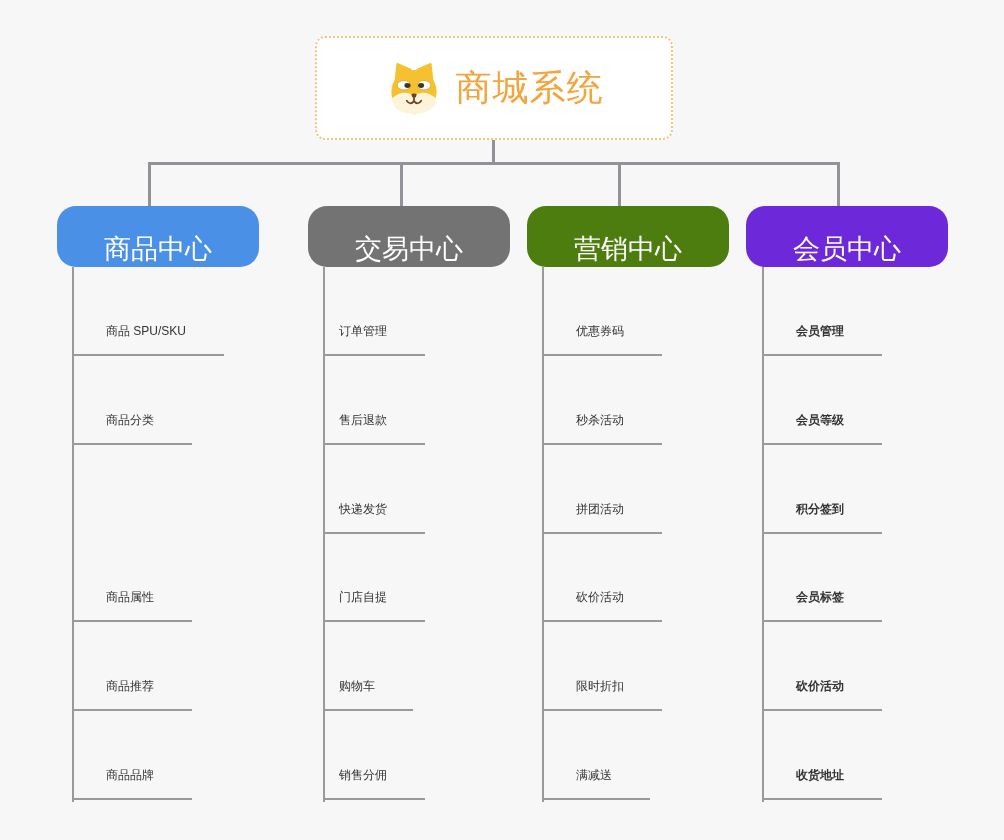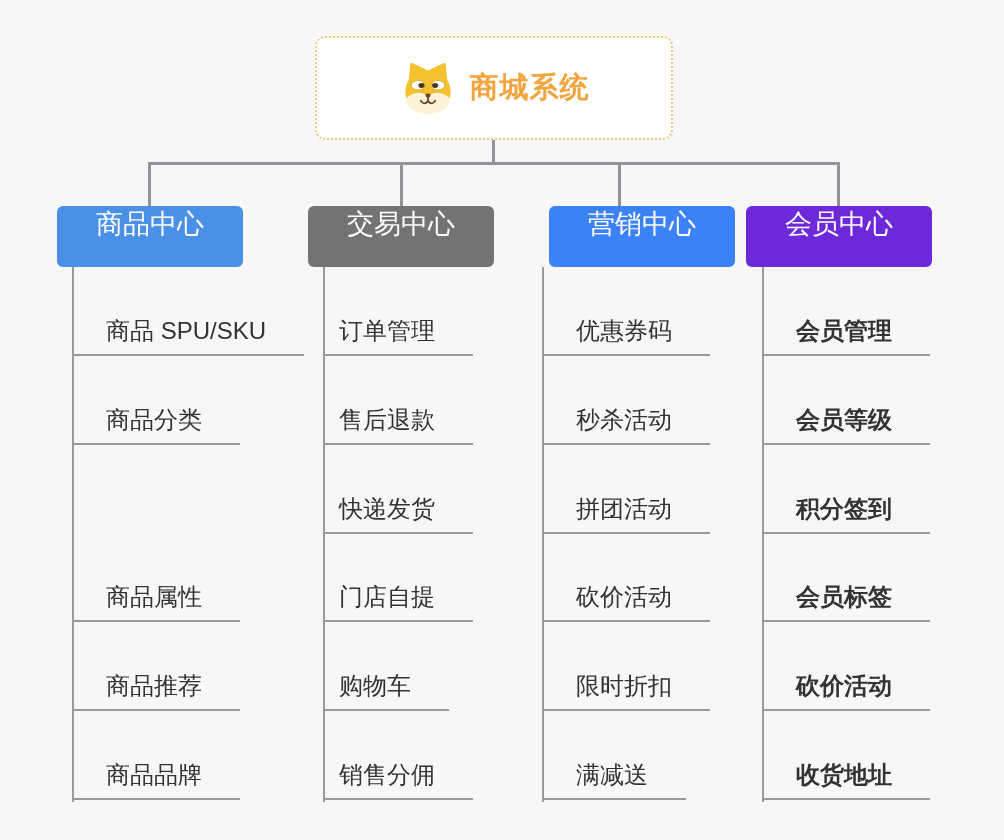--- a/index.html
+++ b/index.html
@@ -24,25 +24,24 @@
     background: #ffffff;
     border: 2px dotted #f3c376;
     border-radius: 10px;
     display: flex;
     align-items: center;
     justify-content: center;
     cursor: pointer;
   }
   .root-node .dog { width: 58px; height: 56px; margin-right: 13px; flex: 0 0 auto; }
   .root-title {
-    font-size: 29px;
+    font-size: 36px;
     color: #f2a43d;
     letter-spacing: 1px;
     white-space: nowrap;
-    font-weight: bold;
   }
 
   
   .conn { position: absolute; background: #919398; }
   .conn.v { width: 3px; }
   .conn.h { height: 3px; border-radius: 2px; }
   .root-stub   { left: 492px; top: 140px; height: 25px; }
   .bus         { left: 148px; top: 162px; width: 691px; }
   .stub-1 { left: 148px; top: 162px; height: 45px; }
   .stub-2 { left: 400px; top: 162px; height: 45px; }
@@ -52,40 +51,40 @@
   .spine { position: absolute; width: 2px; top: 267px; height: 535px; background: #9a9a9a; }
   .spine-1 { left: 72px; }
   .spine-2 { left: 323px; }
   .spine-3 { left: 542px; }
   .spine-4 { left: 762px; }
 
   
   .branch {
     position: absolute;
     top: 206px;
-    width: 186px; height: 61px;
-    border-radius: 6px;
+    width: 202px; height: 61px;
+    border-radius: 19px;
     color: #ffffff;
     font-size: 27px;
     display: flex;
-    align-items: flex-start;
+    align-items: flex-end;
     justify-content: center;
     white-space: nowrap;
     cursor: pointer;
   }
   .branch-1 { left: 57px; }
   .branch-2 { left: 308px; }
   .branch-3 { left: 527px; }
   .branch-4 { left: 746px; }
 
   
   .leaf {
     position: absolute;
     display: inline-block;
-    font-size: 24px;
+    font-size: 12px;
     line-height: 28px;
     color: #333333;
     white-space: nowrap;
     padding: 0 38px 9px 34px;
     border-bottom: 2px solid #9a9a9a;
     cursor: pointer;
   }
   .c1 { left: 72px; }
   .c2 { left: 323px; padding-left: 16px; }
   .c3 { left: 542px; }
@@ -129,21 +128,21 @@
     </svg>
     <span class="root-title">商城系统</span>
   </div>
 
   <div class="branch branch-1" style="background: rgb(74, 144, 230);">
     <span>商品中心</span>
   </div>
   <div class="branch branch-2" style="background: #737373;">
     <span>交易中心</span>
   </div>
-  <div class="branch branch-3" style="background: #3b82f6; margin-left: 22px;">
+  <div class="branch branch-3" style="background: #4d7c0f;">
     <span>营销中心</span>
   </div>
   <div class="branch branch-4" style="background: #6d28d9;">
     <span>会员中心</span>
   </div>
 
   <div class="leaf c1 r1">商品 SPU/SKU</div>
   <div class="leaf c1 r2">商品分类</div>
   <div class="leaf c1 r4">商品属性</div>
   <div class="leaf c1 r5">商品推荐</div>

